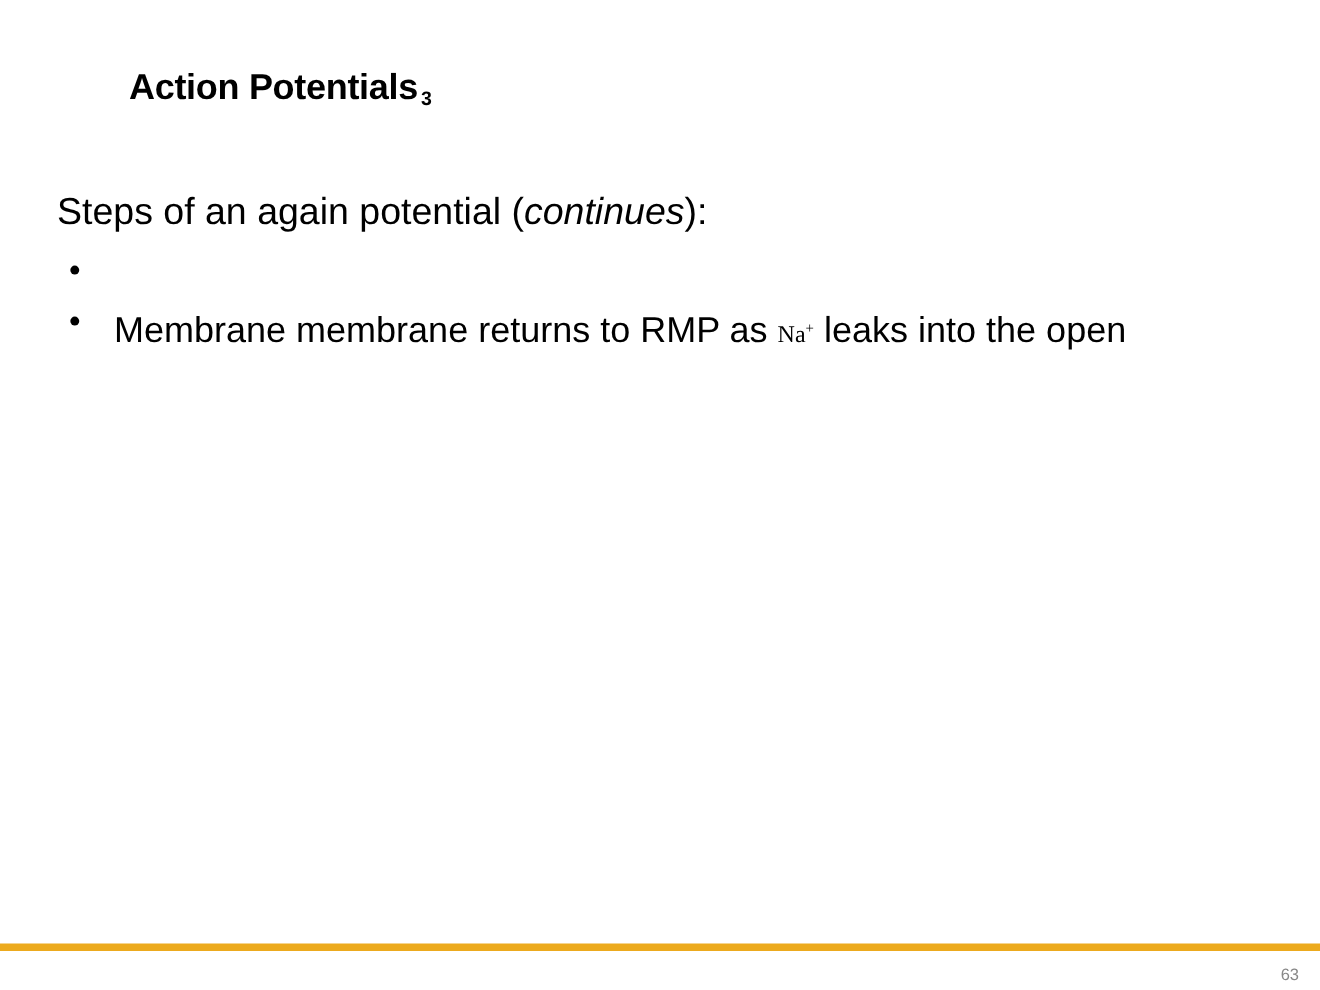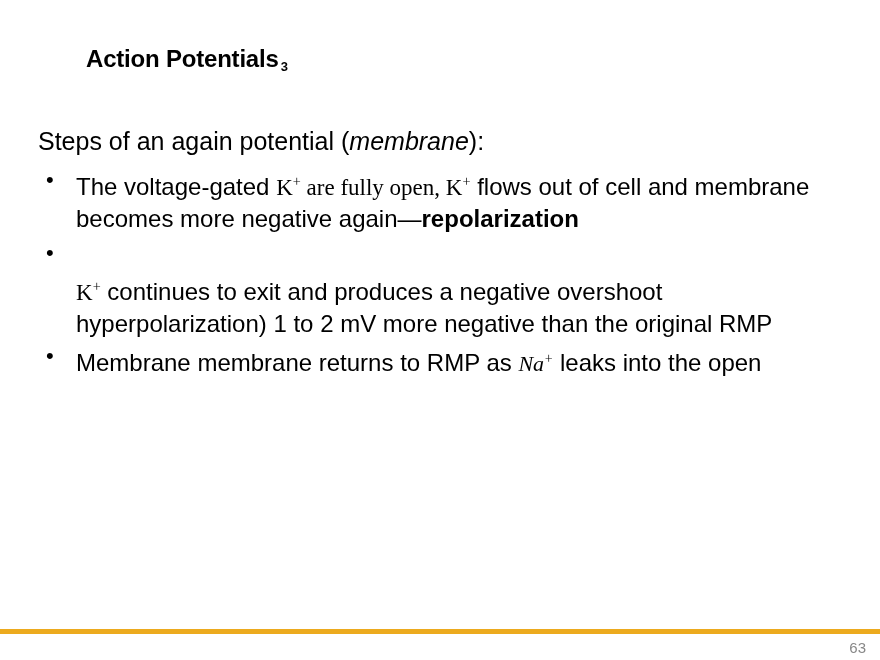--- a/index.html
+++ b/index.html
@@ -72,22 +72,21 @@
     top: -5px;
     font-size: 22px;
     line-height: 1.3;
   }
   .serif {
     font-family: "Liberation Serif", serif;
     font-size: 23px;
   }
   .serif-sm {
     font-family: "Liberation Serif", serif;
-    font-size: 22px;
-    font-style: italic;
+    font-size: 16px;
   }
   sup {
     font-size: 0.62em;
     vertical-align: super;
     line-height: 0;
   }
   .bold {
     font-weight: bold;
   }
   .bullet-2 {
@@ -106,46 +105,42 @@
     left: 0;
     right: 0;
     bottom: 26px;
     height: 5px;
     background: #ecaa1e;
   }
   .page-num {
     position: absolute;
     right: 14px;
     bottom: 4px;
-    font-size: 15px;
+    font-size: 11px;
     color: #888888;
   }
 </style>
 </head>
 <body>
 
 <div class="slide">
 
   <div class="title">
     <span>Action Potentials</span><span class="sub">3</span>
   </div>
 
   <div class="body">
 
-    <p class="lead"><span>Steps of an again potential (</span><span class="ital">membrane</span><span>):</span></p>
+    <p class="lead"><span>Steps of an again potential (</span><span class="ital">continues</span><span>):</span></p>
 
     <ul class="bullets">
 
-      <li class="bullet">
-        <span>The voltage-gated </span><span class="serif"><span>K</span><sup>+</sup></span><span class="serif"> are fully open, </span><span class="serif"><span>K</span><sup>+</sup></span><span> flows out of cell and membrane becomes more negative again—</span><span class="bold">repolarization</span>
-      </li>
 
       <li class="bullet bullet-2">
         <span class="first-line"></span>
-        <span class="cont"><span class="serif"><span>K</span><sup>+</sup></span><span> continues to exit and produces a negative overshoot hyperpolarization) 1 to 2 mV more negative than the original RMP</span></span>
       </li>
 
       <li class="bullet">
         <span>Membrane membrane returns to RMP as </span><span class="serif-sm"><span>Na</span><sup>+</sup></span><span> leaks into the open</span>
       </li>
 
     </ul>
   </div>
 
   <div class="footer-bar"></div>

